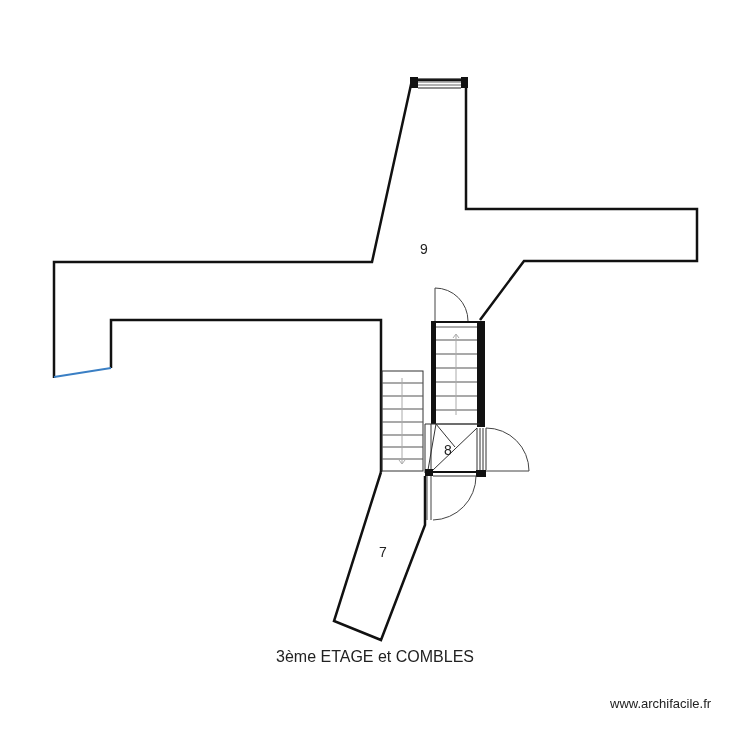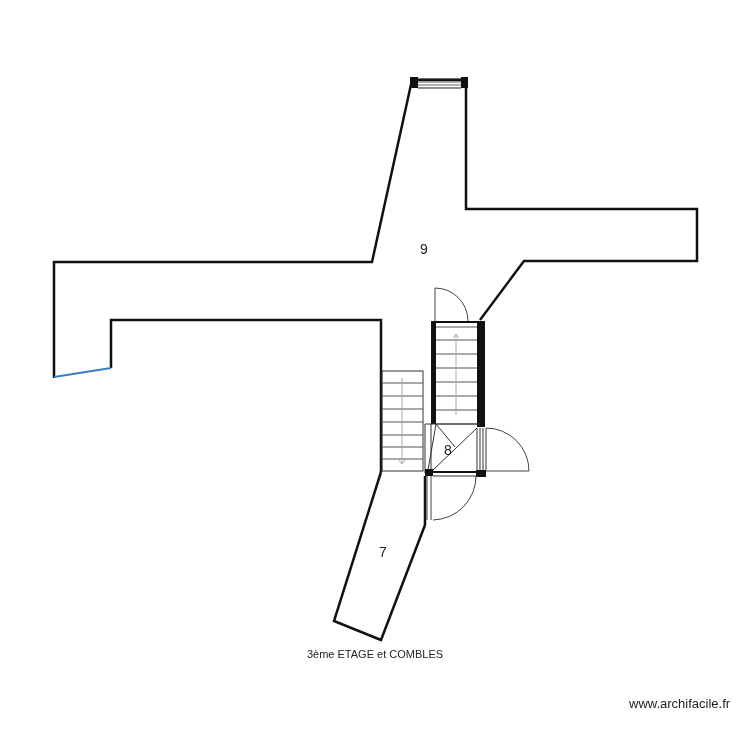--- a/index.html
+++ b/index.html
@@ -5,23 +5,23 @@
     html, body { margin: 0; padding: 0; background: #ffffff; }
     body { width: 750px; height: 750px; position: relative; overflow: hidden; font-family: "Liberation Sans", sans-serif; }
     #plan { position: absolute; left: 0; top: 0; width: 750px; height: 750px; }
     .wall { fill: none; stroke: #111111; stroke-width: 2.5; stroke-linejoin: miter; }
     .thin { fill: none; stroke: #333333; stroke-width: 1; }
     .stair-step { stroke: #555555; stroke-width: 1.2; }
     .stair-arrow { stroke: #aaaaaa; stroke-width: 1; fill: none; }
     .door-arc { fill: none; stroke: #444444; stroke-width: 1; }
     .blue-line { stroke: #3a7fc4; stroke-width: 2; }
     .room-label { font-family: "Liberation Sans", sans-serif; font-size: 14px; fill: #222222; }
-    .caption { position: absolute; left: 0; width: 750px; top: 648px; text-align: center; font-size: 11px; color: #222222; font-family: "Liberation Sans", sans-serif; }
+    .caption { position: absolute; left: 0; width: 750px; top: 648px; text-align: center; font-size: 16px; color: #222222; font-family: "Liberation Sans", sans-serif; }
     .watermark { position: absolute; right: 0; top: 696px; width: 750px; text-align: right; padding-right: 0; font-size: 13px; color: #222222; font-family: "Liberation Sans", sans-serif; }
-    .watermark span { display: inline-block; margin-right: 0px; position: absolute; left: 629px; }
+    .watermark span { display: inline-block; margin-right: 0px; position: absolute; left: 610px; }
   </style>
 </head>
 <body>
 
 <svg id="plan" viewBox="0 0 750 750" xmlns="http://www.w3.org/2000/svg">
 
   <g>
 
     <polyline class="wall" points="412,80 372,262 54,262 54,378"></polyline>
     <polyline class="wall" points="111,368 111,320 381,320 381,472"></polyline>

